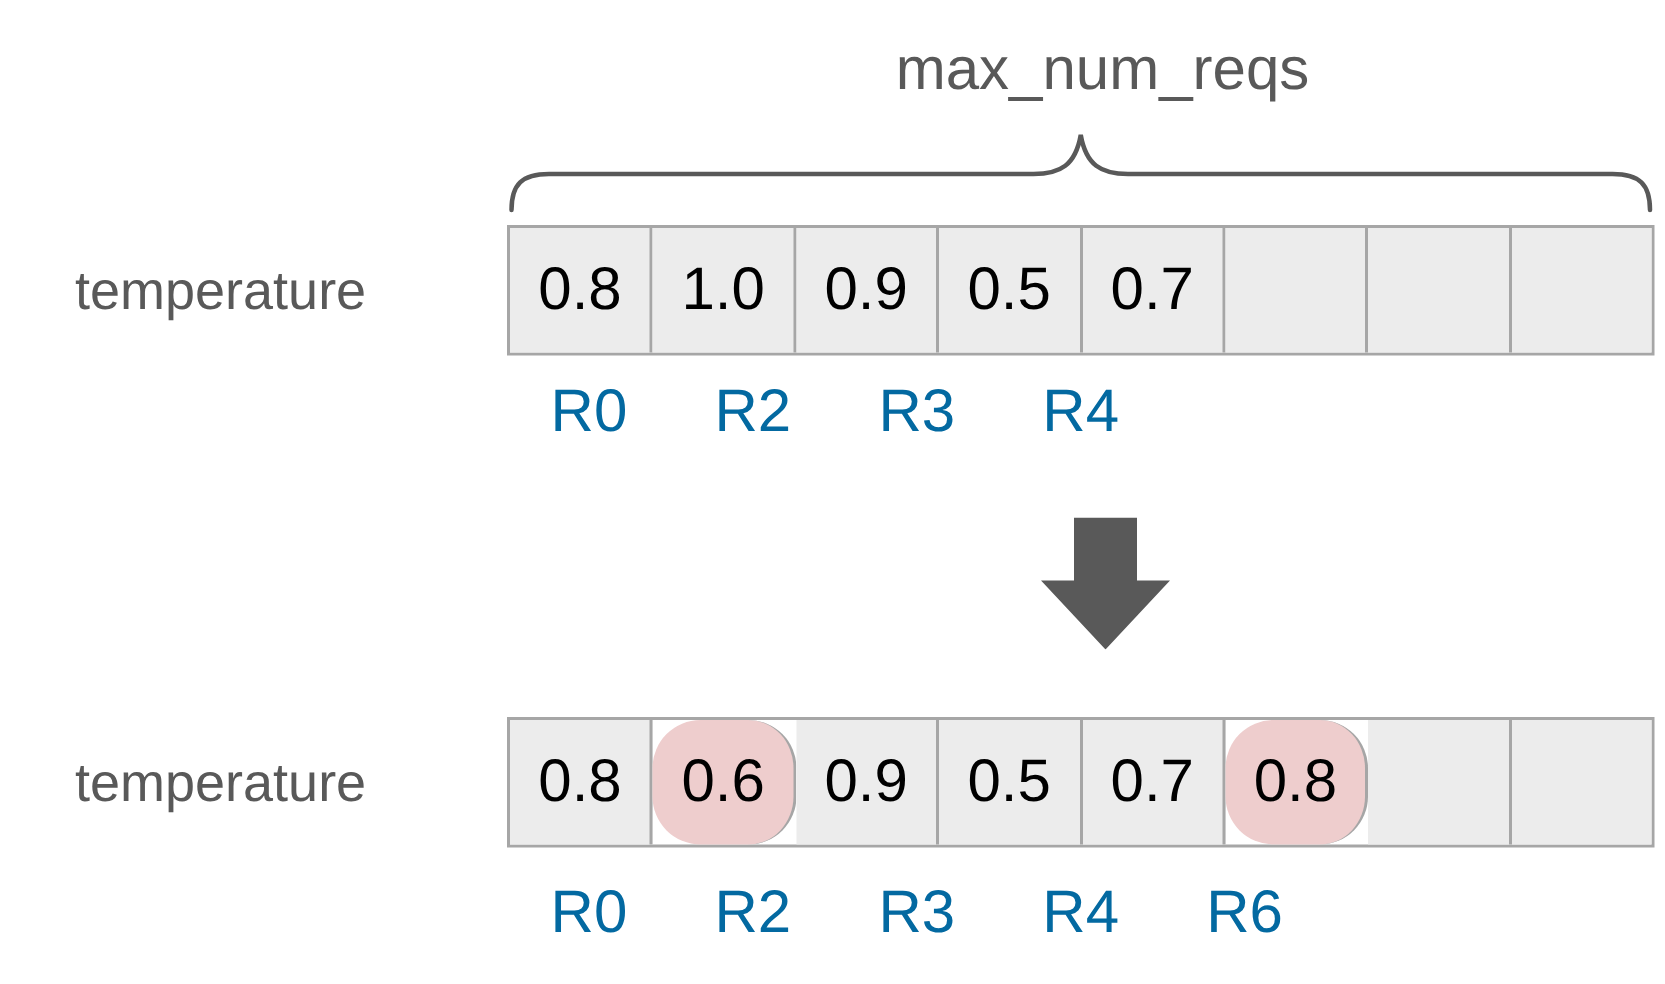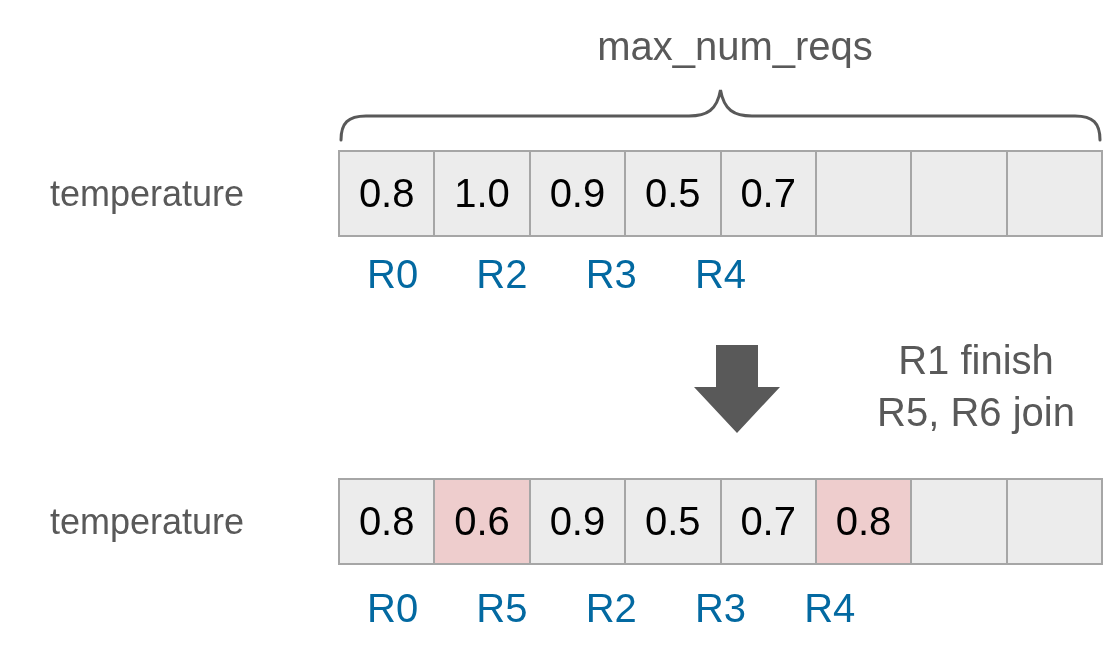--- a/index.html
+++ b/index.html
@@ -50,21 +50,21 @@
     flex: 1 1 0;
     display: flex;
     align-items: center;
     justify-content: center;
     background: var(--cell-fill, #ececec);
     border-right: 2px solid var(--cell-border, #a6a6a6);
     font-size: 40px;
     color: #000000;
   }
   .cell:last-child { border-right: none; }
-  .cell.highlight { background: var(--highlight-fill, #eecdcd); }
+  .cell.highlight { background: var(--highlight-fill, #eecdcd); border-radius: 32px; }
   .tags {
     position: absolute;
     left: 310px;
     width: 765px;
     height: 48px;
     display: flex;
   }
   .tag {
     flex: 1 1 0;
     text-align: center;
@@ -124,39 +124,35 @@
       <div class="tag">R3</div>
       <div class="tag">R4</div>
       <div class="tag"></div>
       <div class="tag"></div>
       <div class="tag"></div>
     </div>
 
   <svg class="arrow-svg" width="86" height="88" viewBox="0 0 86 88">
     <polygon points="22,0 64,0 64,42 86,42 43,88 0,42 22,42" fill="#595959"></polygon>
   </svg>
-  <div class="transition-text">
-    <div>R1 finish</div>
-    <div>R5, R6 join</div>
-  </div>
 
   <div class="row-label row2-label">temperature</div>
   <div class="cells row2-cells">
       <div class="cell">0.8</div>
       <div class="cell highlight">0.6</div>
       <div class="cell">0.9</div>
       <div class="cell">0.5</div>
       <div class="cell">0.7</div>
       <div class="cell highlight">0.8</div>
       <div class="cell"></div>
       <div class="cell"></div>
     </div>
   <div class="tags row2-tags">
       <div class="tag">R0</div>
-      <div class="tag">R5</div>
       <div class="tag">R2</div>
       <div class="tag">R3</div>
       <div class="tag">R4</div>
+      <div class="tag">R6</div>
       <div class="tag"></div>
       <div class="tag"></div>
     </div>
 
 </div>
 
 </body></html>

